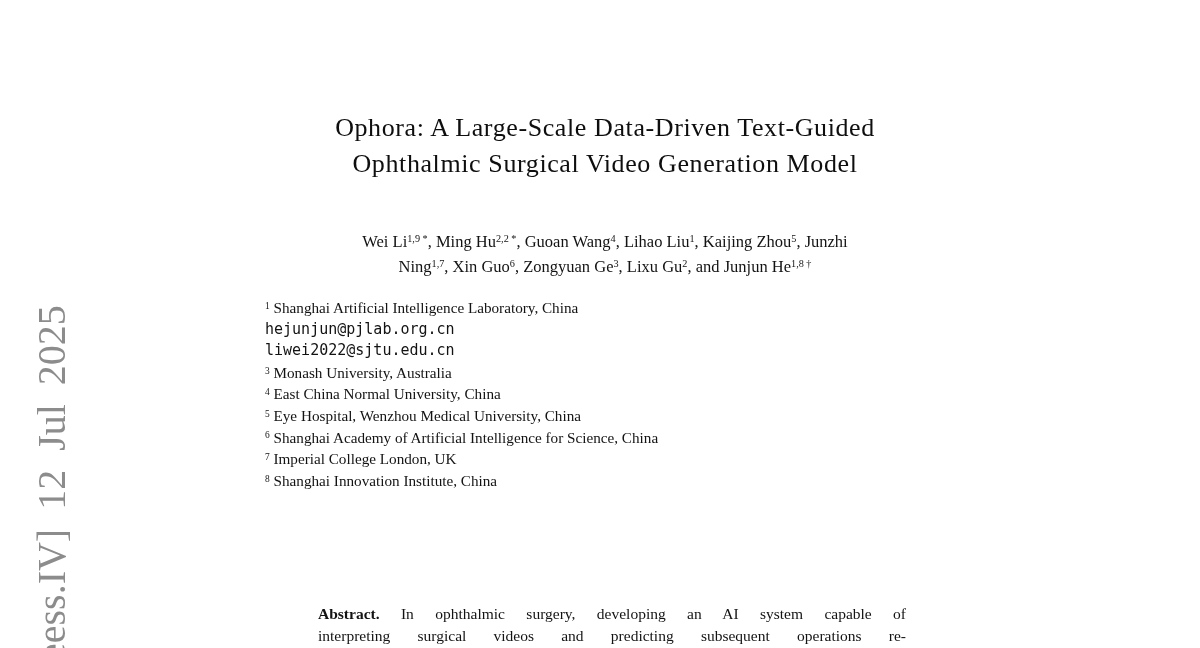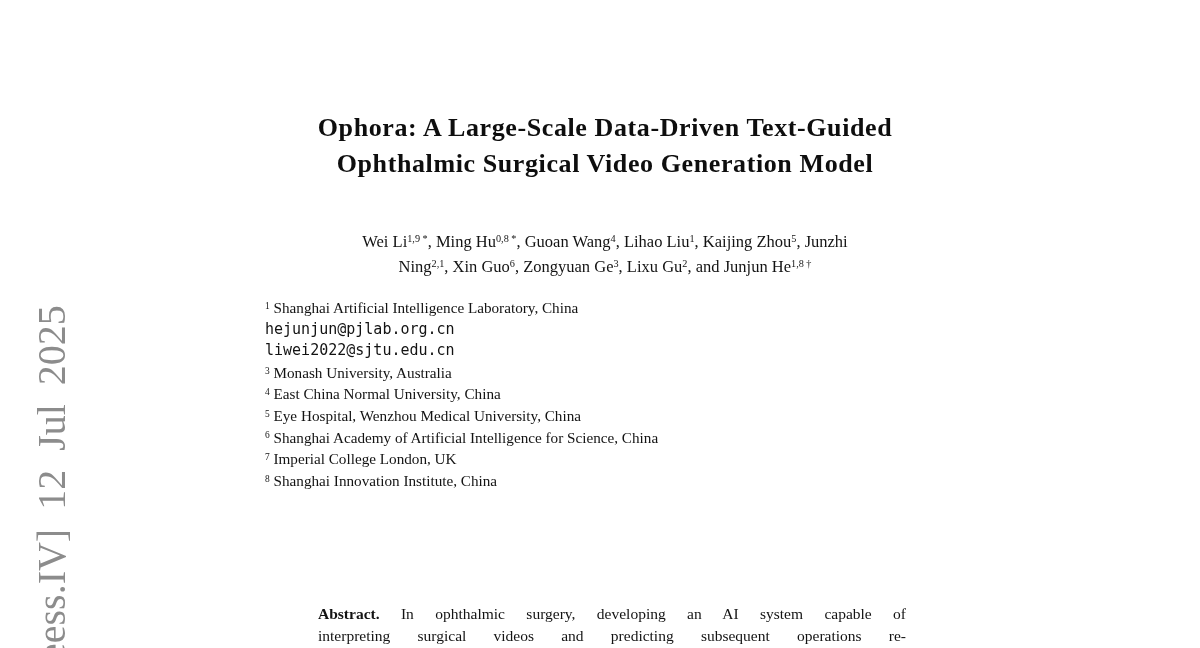--- a/index.html
+++ b/index.html
@@ -32,21 +32,21 @@
     top: 0;
     width: 680px;
     height: 648px;
   }
   .title {
     position: absolute;
     top: 110px;
     left: 0;
     width: 100%;
     text-align: center;
-    font-weight: bold;
+    font-weight: normal;
     font-size: 26px;
     line-height: 36px;
     letter-spacing: 0.6px;
     color: #0e0e0e;
   }
   .title-line { display: block; }
   .authors {
     position: absolute;
     top: 229px;
     left: 0;
@@ -103,22 +103,22 @@
   <div class="watermark">eess.IV] 12 Jul 2025</div>
 
   <div class="content">
 
     <h1 class="title">
       <span class="title-line">Ophora: A Large-Scale Data-Driven Text-Guided</span>
       <span class="title-line">Ophthalmic Surgical Video Generation Model</span>
     </h1>
 
     <div class="authors" id="authors">
-        <div class="author-line">Wei Li<sup>1,9 *</sup>, Ming Hu<sup>0,8 *</sup>, Guoan Wang<sup>4</sup>, Lihao Liu<sup>1</sup>, Kaijing Zhou<sup>5</sup>, Junzhi</div>
-        <div class="author-line">Ning<sup>2,1</sup>, Xin Guo<sup>6</sup>, Zongyuan Ge<sup>3</sup>, Lixu Gu<sup>2</sup>, and Junjun He<sup>1,8 †</sup></div>
+        <div class="author-line">Wei Li<sup>1,9 *</sup>, Ming Hu<sup>2,2 *</sup>, Guoan Wang<sup>4</sup>, Lihao Liu<sup>1</sup>, Kaijing Zhou<sup>5</sup>, Junzhi</div>
+        <div class="author-line">Ning<sup>1,7</sup>, Xin Guo<sup>6</sup>, Zongyuan Ge<sup>3</sup>, Lixu Gu<sup>2</sup>, and Junjun He<sup>1,8 †</sup></div>
       </div>
 
     <div class="affils" id="affils">
         <div class="affil-line"><sup>1</sup> Shanghai Artificial Intelligence Laboratory, China</div>
         <div class="affil-line email">hejunjun@pjlab.org.cn</div>
         <div class="affil-line email">liwei2022@sjtu.edu.cn</div>
         <div class="affil-line"><sup>3</sup> Monash University, Australia</div>
         <div class="affil-line"><sup>4</sup> East China Normal University, China</div>
         <div class="affil-line"><sup>5</sup> Eye Hospital, Wenzhou Medical University, China</div>
         <div class="affil-line"><sup>6</sup> Shanghai Academy of Artificial Intelligence for Science, China</div>

